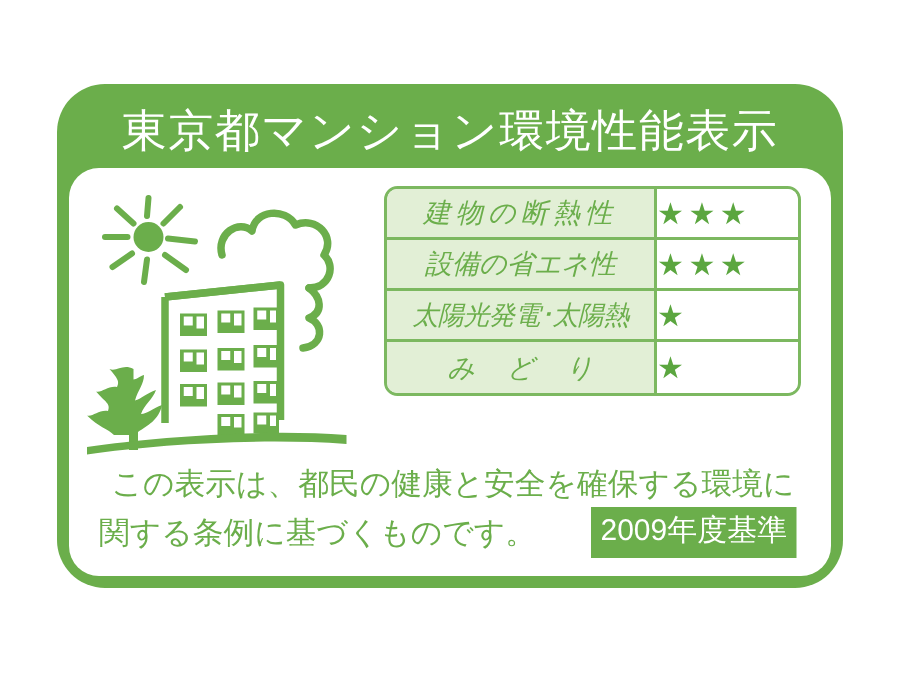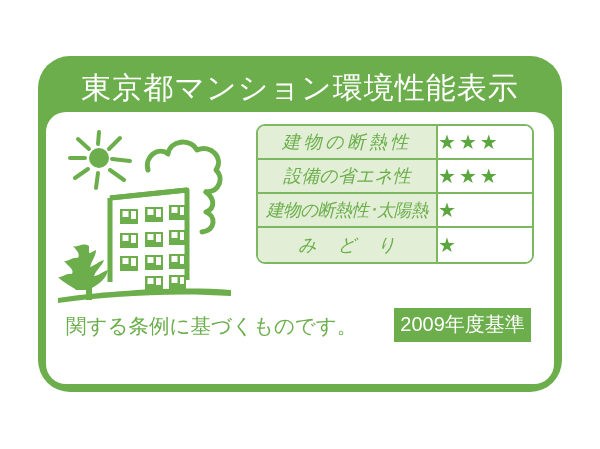--- a/index.html
+++ b/index.html
@@ -225,30 +225,31 @@
       <tbody>
         <tr>
           <td class="item-cell spread"><span class="lbl">建物の断熱性</span></td>
           <td class="stars-cell">★★★</td>
         </tr>
         <tr>
           <td class="item-cell"><span class="lbl">設備の省エネ性</span></td>
           <td class="stars-cell">★★★</td>
         </tr>
         <tr>
-          <td class="item-cell tight"><span class="lbl">建物の断熱性･太陽熱</span></td>
+          <td class="item-cell tight"><span class="lbl">太陽光発電･太陽熱</span></td>
           <td class="stars-cell">★</td>
         </tr>
         <tr>
           <td class="item-cell wide"><span class="lbl">みどり</span></td>
           <td class="stars-cell">★</td>
         </tr>
       </tbody>
     </table>
 
     <div id="footer-note">
+      <span id="footer-line-1">この表示は、都民の健康と安全を確保する環境に</span>
       <span id="footer-line-2">
         <span>関する条例に基づくものです。</span><span id="standard-badge">2009年度基準</span>
       </span>
     </div>
 
   </div>
 </div>
 
 </body></html>

